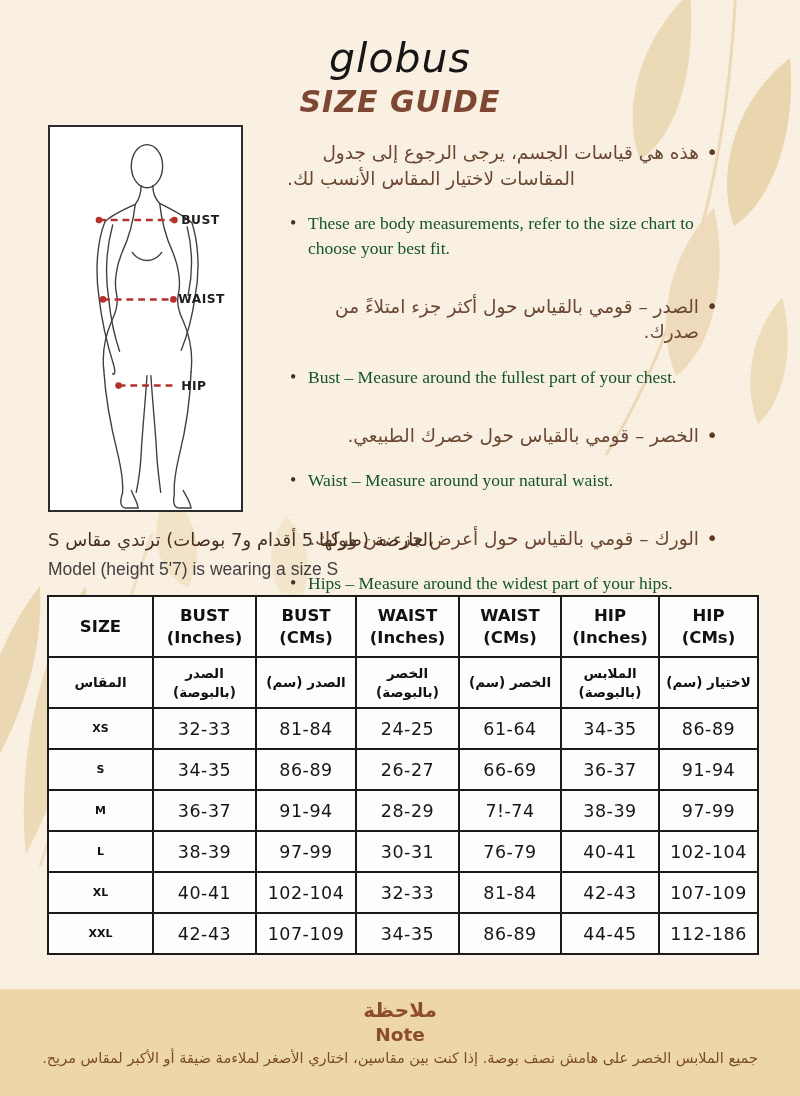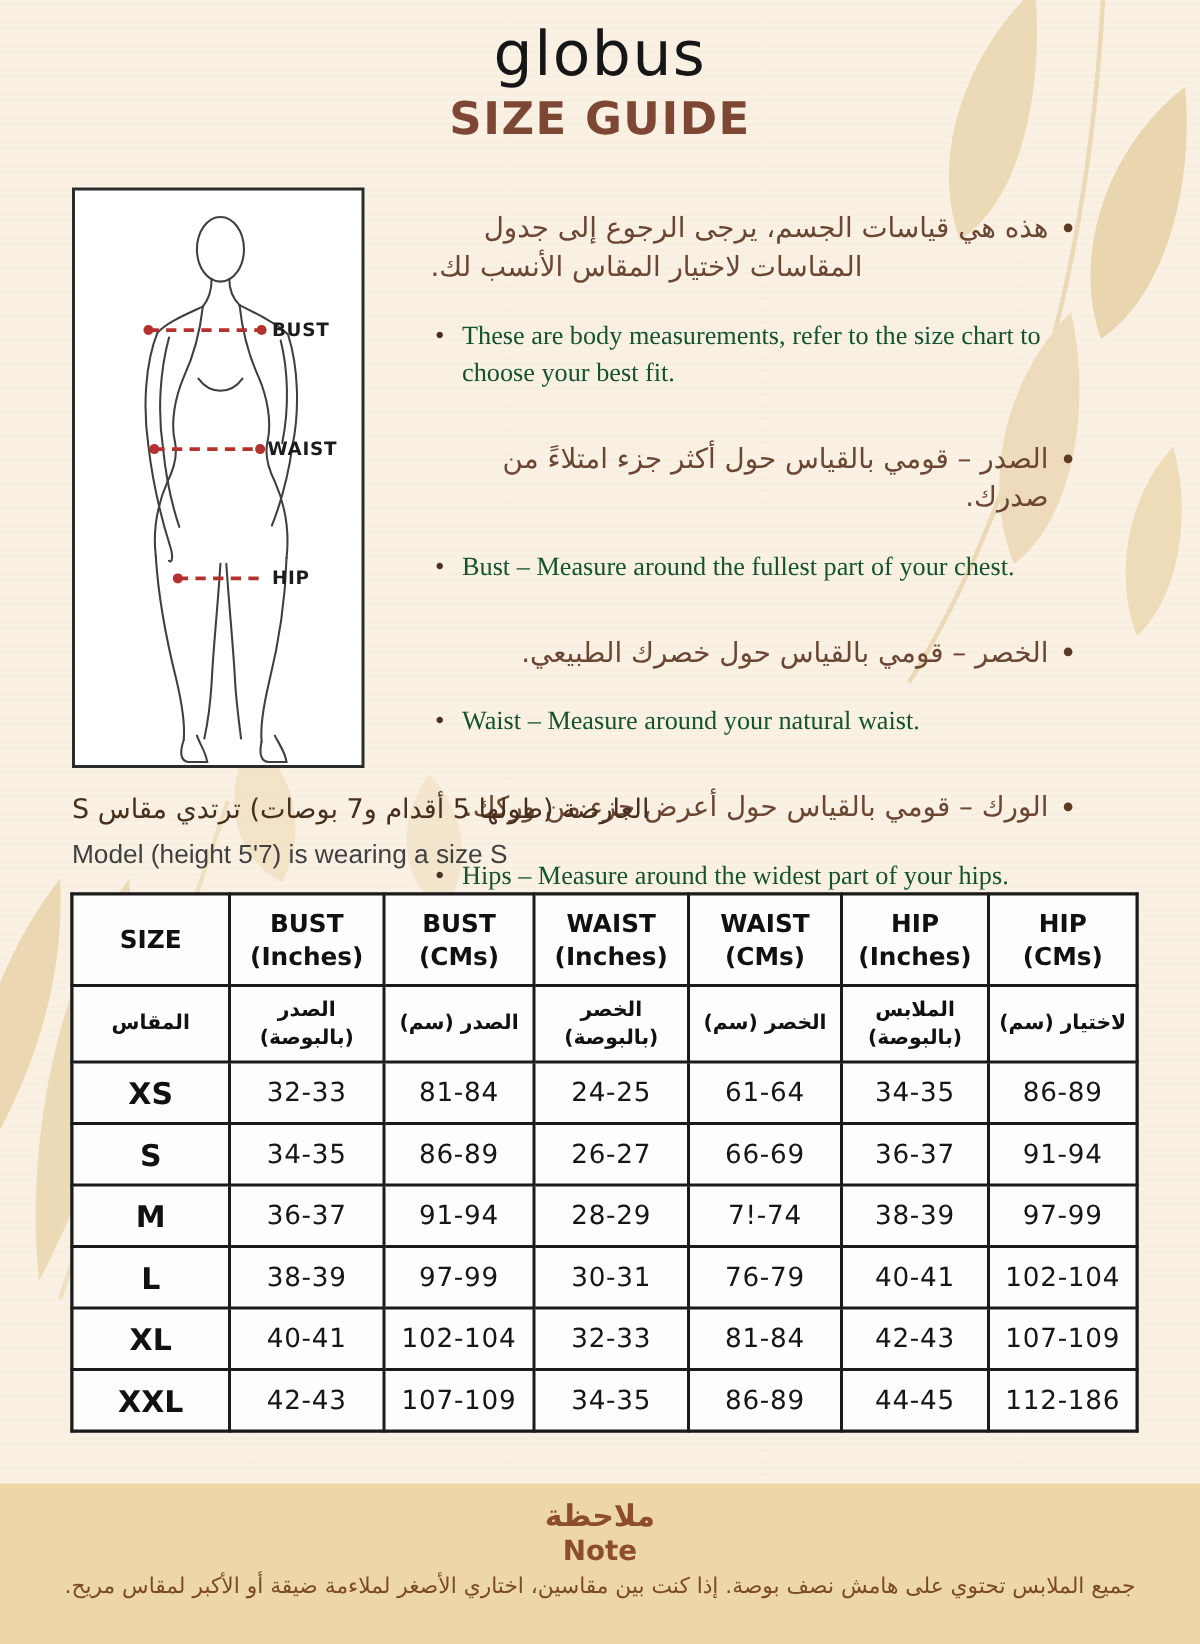--- a/index.html
+++ b/index.html
@@ -10,21 +10,21 @@
     background-image: repeating-linear-gradient(180deg, rgba(255,255,255,.16) 0 1px, rgba(0,0,0,0) 2px 4px);
     font-family:"DejaVu Sans", sans-serif;
     overflow:hidden;
   }
   .deco { position:absolute; z-index:0; pointer-events:none; }
   .deco-tr { top:0; right:0; }
   .deco-left { left:0; top:468px; }
   .z { position:relative; z-index:1; }
 
   
-  .header { text-align:center; padding-top:14px; }
+  .header { text-align:center; padding-top:36px;font-style:italic; }
   .logo {
     font-family:"DejaVu Sans", sans-serif;
     font-size:41px; font-weight:400; color:#161616; letter-spacing:1px; line-height:1.1;
   }
   .guide-title {
     font-family:"DejaVu Sans", sans-serif;
     font-size:30px; font-weight:800; color:#7d4733; letter-spacing:1px; margin-top:3px;
   }
 
   
@@ -82,21 +82,21 @@
   .hdr-en th {
     height:61px; font-family:"DejaVu Sans", sans-serif;
     font-size:16.5px; font-weight:700; color:#111; white-space:pre-line; line-height:1.3;
   }
   .hdr-ar th {
     height:51px; direction:rtl; font-family:"DejaVu Sans", sans-serif;
     font-size:13.5px; font-weight:700; color:#111; line-height:1.35; padding:2px 3px;
   }
   .hdr-ar th.snug { white-space:nowrap; }
   .size-table tbody tr { height:41px; }
-  .cell-size { font-size:20px; font-weight:700; color:#111; font-family:"DejaVu Sans", sans-serif; }
+  .cell-size { font-size:11px; font-weight:700; color:#111; font-family:"DejaVu Sans", sans-serif; }
   .cell-val { font-size:17.5px; font-weight:400; color:#161616; letter-spacing:0.5px; font-family:"DejaVu Sans", sans-serif; }
 
   
   .note-band {
     position:absolute; left:0; top:989px; width:800px; height:107px;
     background:#eed7a7; text-align:center; z-index:2; padding-top:8px;
   }
   .note-title-ar { font-size:20px; font-weight:700; color:#8d4d2b; line-height:1.3; direction:rtl; }
   .note-title-en { font-size:18.5px; font-weight:700; color:#8d4d2b; line-height:1.35; }
   .note-body-ar { direction:rtl; font-size:14.5px; color:#7a4a28; line-height:1.5; white-space:nowrap; }
@@ -277,16 +277,16 @@
         <td class="cell-val">86-89</td>
         <td class="cell-val">44-45</td>
         <td class="cell-val">112-186</td>
       </tr>
     </tbody>
   </table>
 
   <div class="note-band">
     <div class="note-title-ar">ملاحظة</div>
     <div class="note-title-en">Note</div>
-    <div class="note-body-ar">جميع الملابس تحتوي على هامش نصف بوصة. إذا كنت بين مقاسين، اختاري الأصغر لملاءمة ضيقة أو الأكبر لمقاس مريح.</div>
+    <div class="note-body-ar">جميع الملابس الخصر على هامش نصف بوصة. إذا كنت بين مقاسين، اختاري الأصغر لملاءمة ضيقة أو الأكبر لمقاس مريح.</div>
   </div>
 
 </div>
 
 </body></html>

